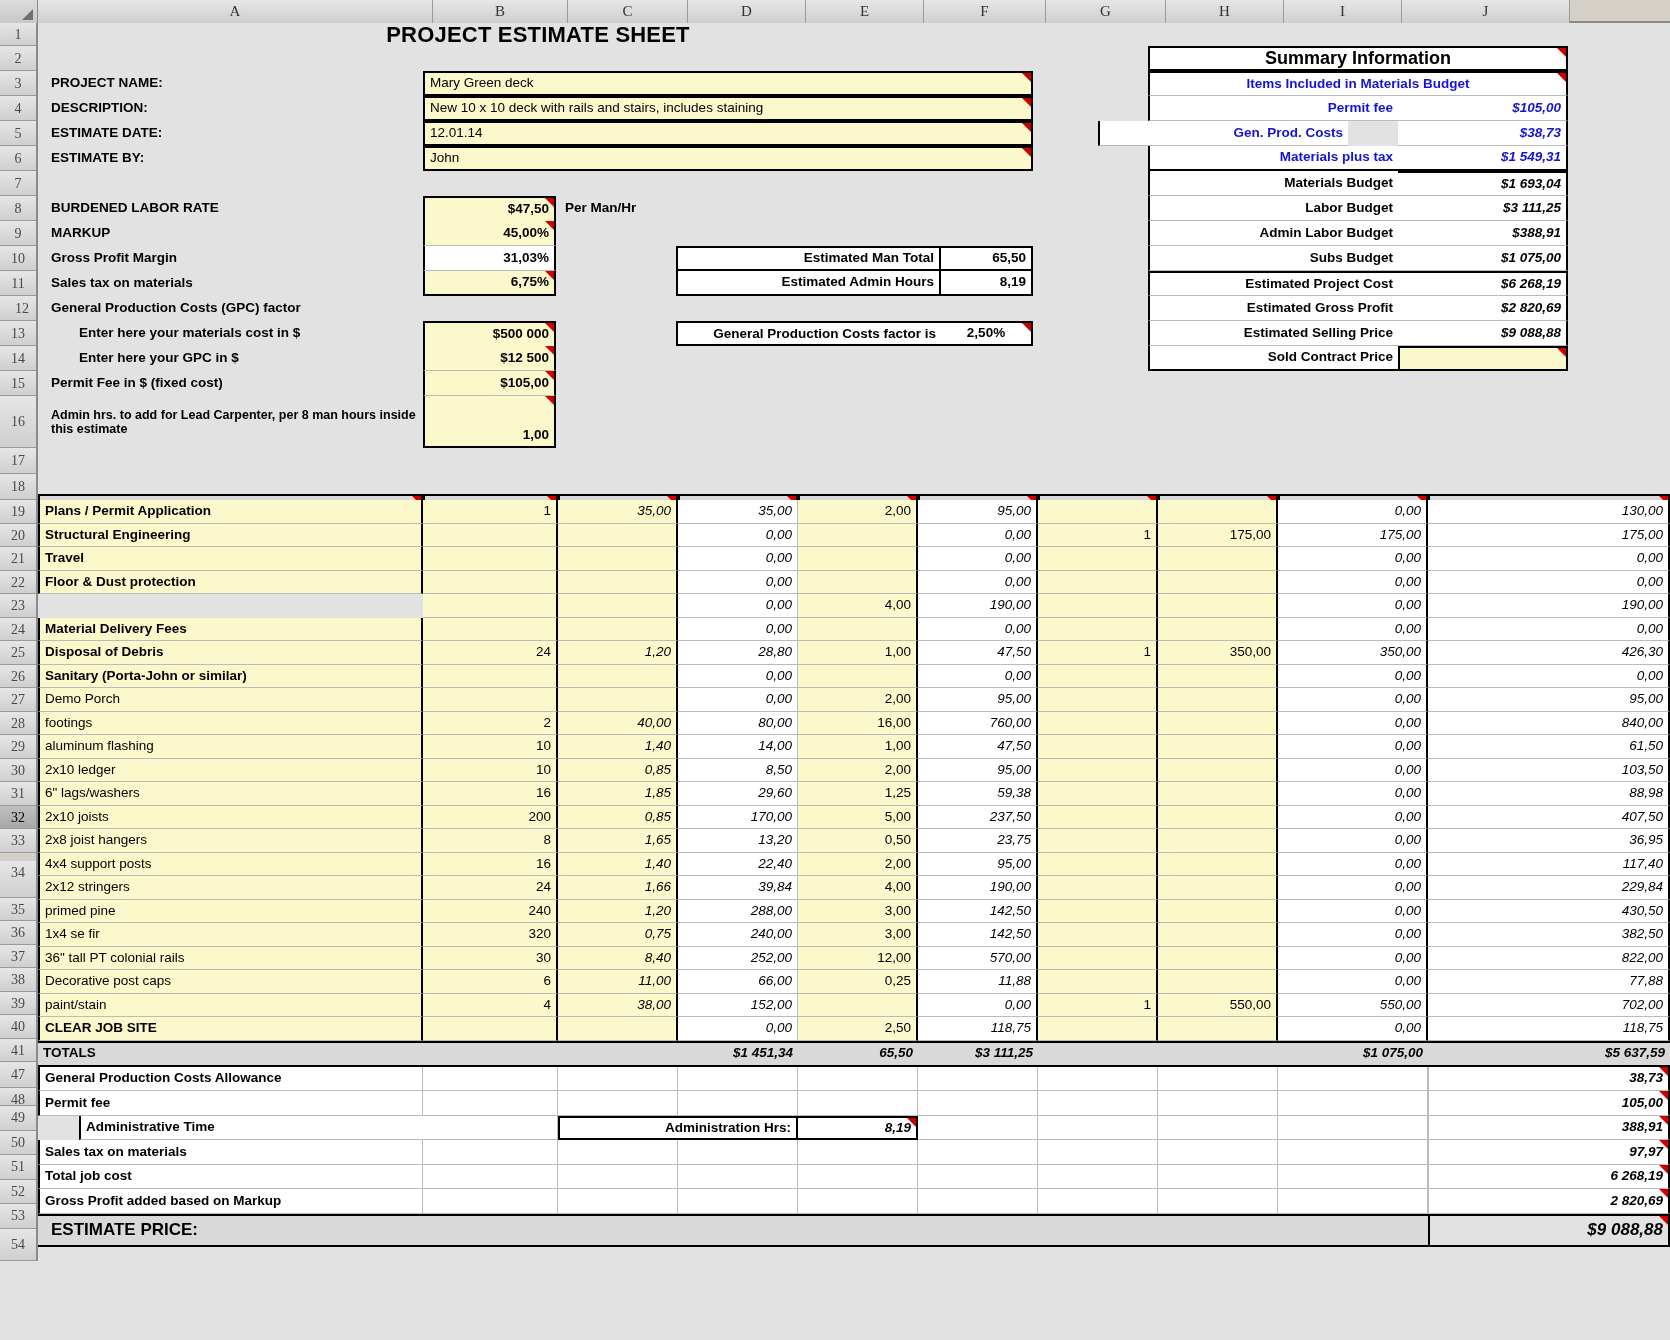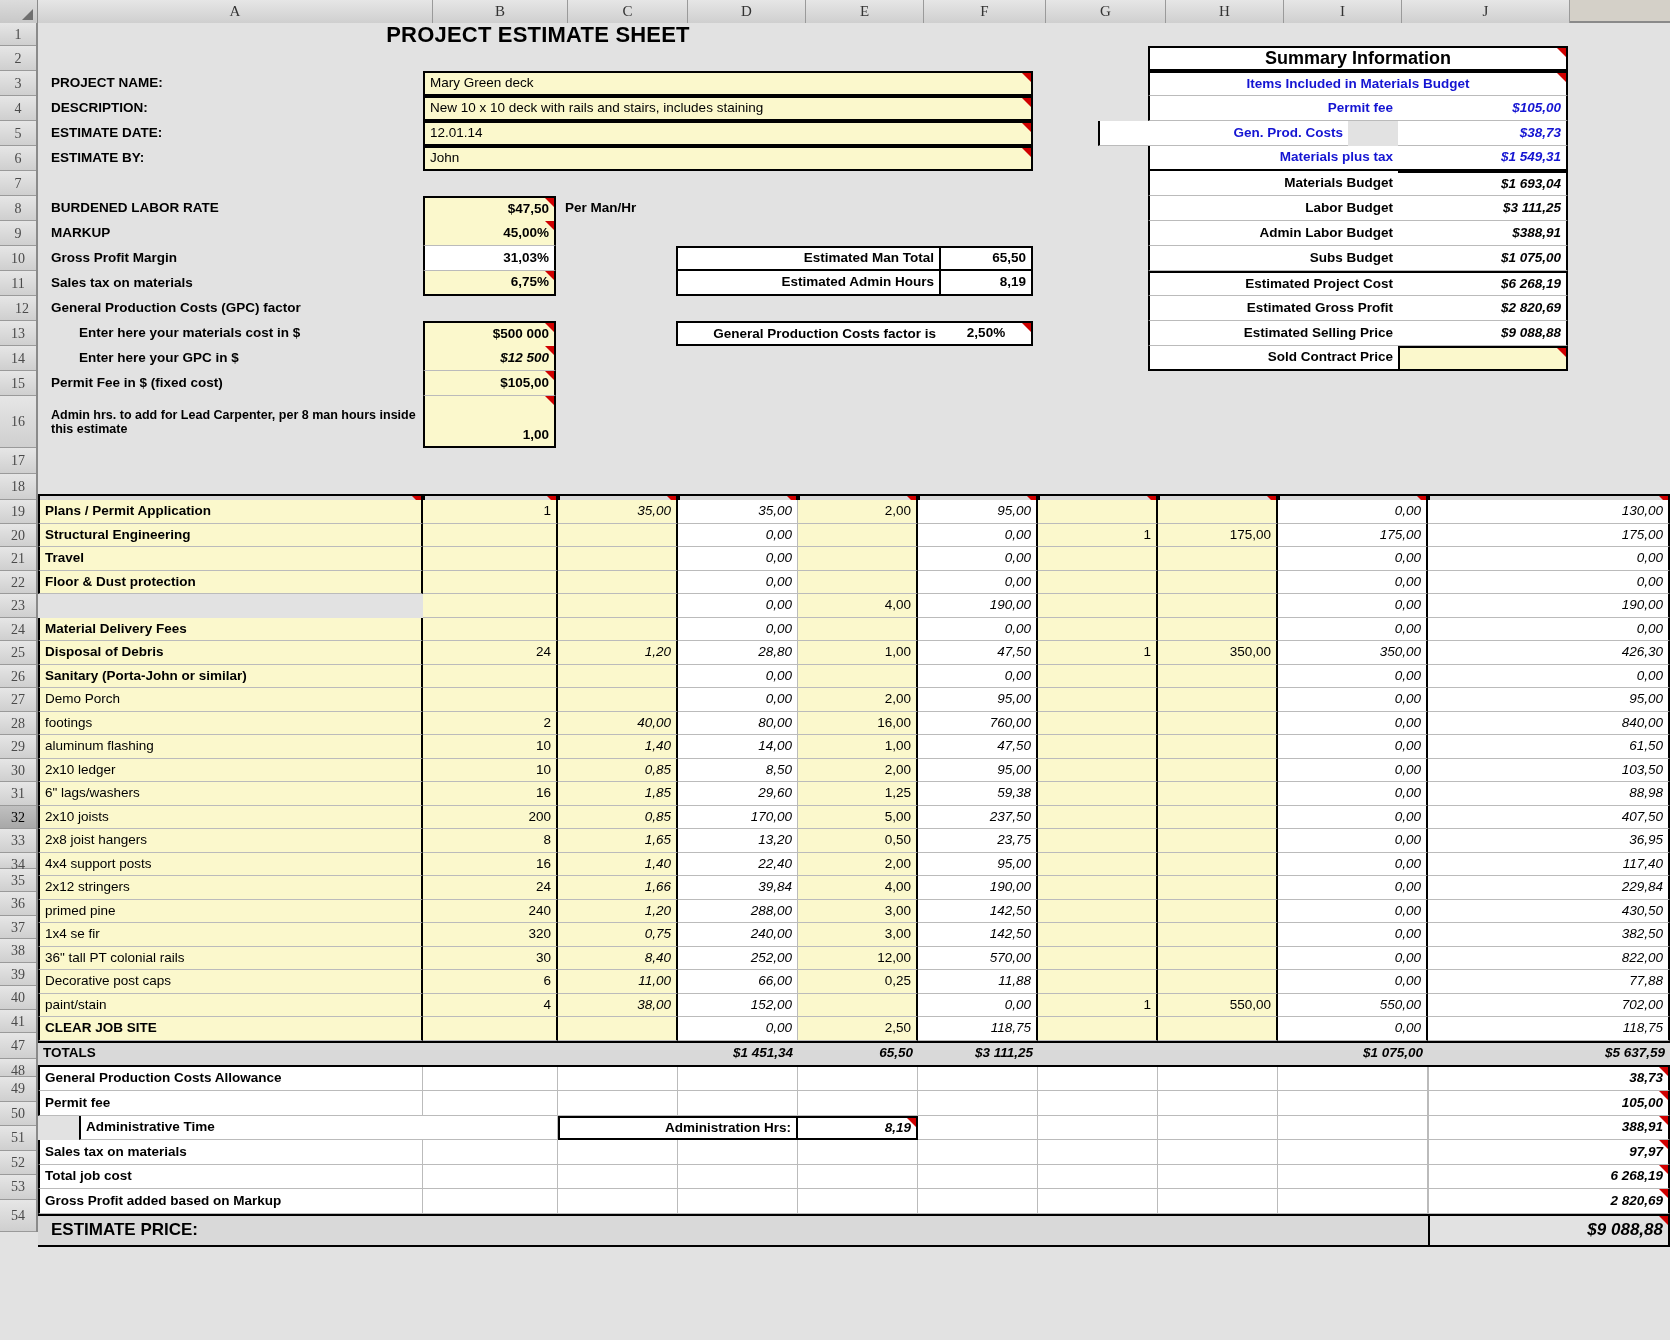--- a/index.html
+++ b/index.html
@@ -152,21 +152,21 @@
       <div class="rowno" style="height: 23.5px; line-height: 23.5px;">24</div>
       <div class="rowno" style="height: 23.5px; line-height: 23.5px;">25</div>
       <div class="rowno" style="height: 23.5px; line-height: 23.5px;">26</div>
       <div class="rowno" style="height: 23.5px; line-height: 23.5px;">27</div>
       <div class="rowno" style="height: 23.5px; line-height: 23.5px;">28</div>
       <div class="rowno" style="height: 23.5px; line-height: 23.5px;">29</div>
       <div class="rowno" style="height: 23.5px; line-height: 23.5px;">30</div>
       <div class="rowno" style="height: 23.5px; line-height: 23.5px;">31</div>
       <div class="rowno sel" style="height: 23.5px; line-height: 23.5px;">32</div>
       <div class="rowno" style="height: 23.5px; line-height: 23.5px;">33</div>
-      <div class="rowno" style="height: 16px; line-height: 23.5px;">34</div>
+      <div class="rowno" style="height: 37px; line-height: 23.5px; margin-top: 8px;">34</div>
       <div class="rowno" style="height: 23.5px; line-height: 23.5px;">35</div>
       <div class="rowno" style="height: 23.5px; line-height: 23.5px;">36</div>
       <div class="rowno" style="height: 23.5px; line-height: 23.5px;">37</div>
       <div class="rowno" style="height: 23.5px; line-height: 23.5px;">38</div>
       <div class="rowno" style="height: 23.5px; line-height: 23.5px;">39</div>
       <div class="rowno" style="height: 23.5px; line-height: 23.5px;">40</div>
       <div class="rowno" style="height: 23.5px; line-height: 23.5px;">41</div>
       <div class="rowno" style="height: 26px; line-height: 26px;">47</div>
       <div class="rowno" style="height: 18px; line-height: 24.5px;">48</div>
       <div class="rowno" style="height: 24.5px; line-height: 24.5px;">49</div>
@@ -262,21 +262,21 @@
       <div class="cell c-l b" style="left:36px;width:390px;">Enter here your materials cost in $</div>
       <div class="cell c-r b yel bxL bxR bxT" style="left:385px;width:133px;">$500 000<span class="cmt"></span></div>
       <div class="cell c-r b wht bxL bxT bxB wrap" style="left:638px;width:265px;line-height:1.15;">General Production Costs factor is</div>
       <div class="cell c-c b wht bxT bxR bxB" style="left:903px;width:92px;">2,50%<span class="cmt"></span></div>
       <div class="cell c-r b wht bxL lnB bxB" style="left:1110px;width:250px;">Estimated Selling Price</div>
       <div class="cell c-r bi wht bxR lnB bxB" style="left:1360px;width:170px;">$9 088,88</div>
     </div>
 
     <div class="row" style="top:323px;height:25px;">
       <div class="cell c-l b" style="left:36px;width:390px;">Enter here your GPC in $</div>
-      <div class="cell c-r b yel bxL bxR lnB" style="left:385px;width:133px;font-style:italic;">$12 500<span class="cmt"></span></div>
+      <div class="cell c-r b yel bxL bxR lnB" style="left:385px;width:133px;">$12 500<span class="cmt"></span></div>
       <div class="cell c-r b wht bxL bxB" style="left:1110px;width:250px;">Sold Contract Price</div>
       <div class="cell c-r bi yel bxR bxB bx" style="left:1360px;width:170px;">
           <span class="cmt"></span>
         </div>
     </div>
 
     <div class="row" style="top:348px;height:25px;">
       <div class="cell c-l b" style="left:8px;width:390px;">Permit Fee in $ (fixed cost)</div>
       <div class="cell c-r b yel bxL bxR lnB" style="left:385px;width:133px;">$105,00<span class="cmt"></span></div>
     </div>

